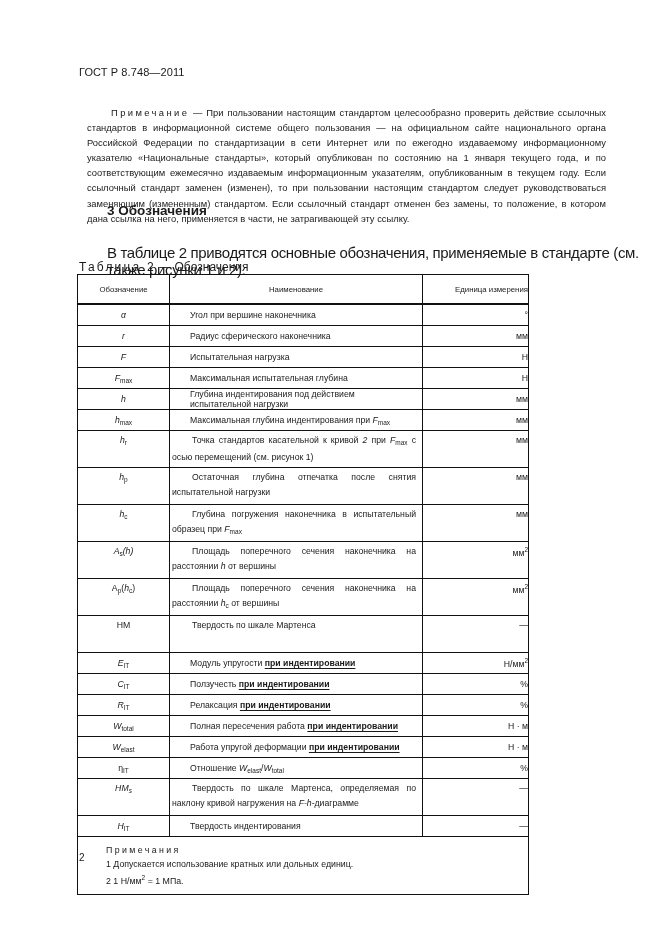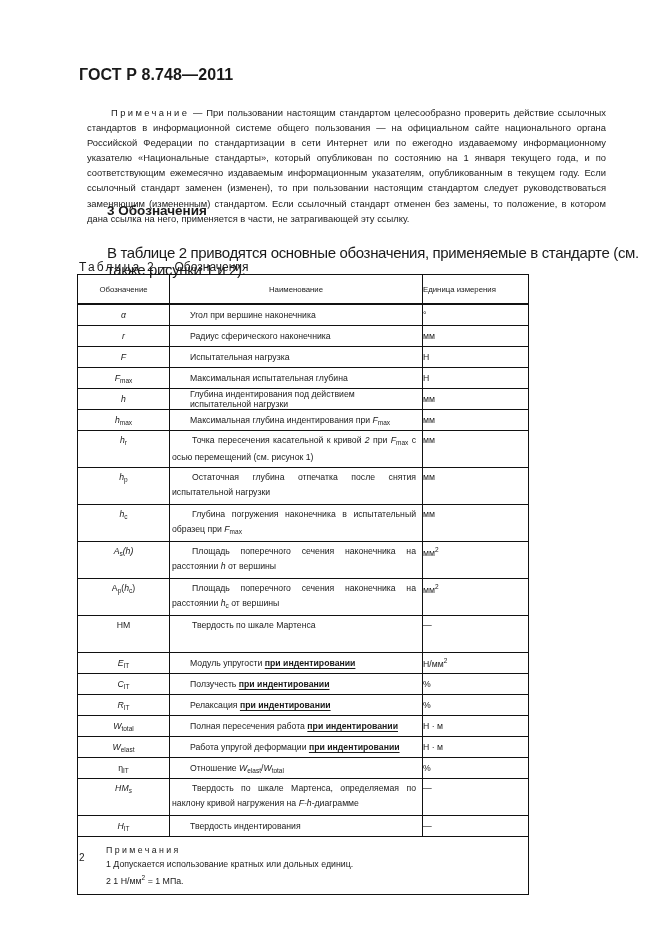--- a/index.html
+++ b/index.html
@@ -1,31 +1,31 @@
 <!DOCTYPE html>
 <html><head>
 <meta charset="utf-8">
 <style>
   html, body { margin: 0; padding: 0; background: #ffffff; }
   body { width: 661px; height: 936px; position: relative; overflow: hidden;
          font-family: "Liberation Sans", sans-serif; color: #1a1a1a; }
-  .header { position: absolute; left: 79px; top: 66px; font-size: 16px; font-weight: bold; letter-spacing: 0.1px; }
+  .header { position: absolute; left: 79px; top: 66px; font-size: 11px; font-weight: normal; letter-spacing: 0.1px; }
   .note { position: absolute; left: 79px; top: 97px; width: 535px; font-size: 9.4px; line-height: 15.1px; text-align: justify; }
   .note p { margin: 8px; text-indent: 24px; }
   .spaced { letter-spacing: 2.4px; }
   .section { position: absolute; left: 107px; top: 203px; font-size: 13.5px; font-weight: bold; }
   .intro { position: absolute; left: 107px; top: 244px; font-size: 15px; letter-spacing: -0.35px; }
   .tcaption { position: absolute; left: 79px; top: 260px; font-size: 12px; }
   .tcaption .sp { letter-spacing: 2.2px; }
   table.sym { position: absolute; left: 77px; top: 274px; width: 452px; border-collapse: collapse; font-size: 8.7px; padding-left: 9px; }
   table.sym td, table.sym th { border: 1px solid #111; padding: 0; }
   table.sym th { font-weight: normal; height: 28px; font-size: 7.8px; }
   table.sym thead tr th { border-bottom: 2.5px solid #111; }
   .c1 { width: 91px; text-align: center; }
-  .c3 { width: 105px; text-align: left; }
+  .c3 { width: 105px; text-align: right; }
   .c2 { text-align: left; padding-left: 20px !important; padding-right: 6px !important; }
   .c2.wrap { text-indent: 20px; padding-left: 2px !important; text-align: justify; line-height: 15px; vertical-align: top; padding-top: 2px !important; }
   tr.r1 td { height: 20px; }
   tr.r2 td { height: 32px; }
   .c1.top, .c3.top { vertical-align: top; padding-top: 4px !important; }
   .sym-i { font-style: italic; }
   sub { font-size: 6.5px; font-style: normal; vertical-align: -2px; }
   sup { font-size: 6.5px; vertical-align: 4px; }
   u { text-decoration: underline; text-underline-offset: 2px; font-weight: bold; }
   td.notes { padding: 6px 0 6px 28px !important; font-size: 8.8px; line-height: 14px; height: 44px; vertical-align: top; }
@@ -87,21 +87,21 @@
     </tr>
 
     <tr class="r1">
       <td class="c1"><span class="sym-i">h</span><sub>max</sub></td>
       <td class="c2"><span>Максимальная глубина индентирования при </span><span class="sym-i">F</span><sub>max</sub></td>
       <td class="c3">мм</td>
     </tr>
 
     <tr class="r2">
       <td class="c1 top"><span class="sym-i">h</span><sub>r</sub></td>
-      <td class="c2 wrap"><span>Точка пересечения касательной к кривой </span><span class="sym-i">2</span><span> при </span><span class="sym-i">F</span><sub>max</sub><span> с осью перемещений (см. рисунок 1)</span></td>
+      <td class="c2 wrap"><span>Точка стандартов касательной к кривой </span><span class="sym-i">2</span><span> при </span><span class="sym-i">F</span><sub>max</sub><span> с осью перемещений (см. рисунок 1)</span></td>
       <td class="c3 top">мм</td>
     </tr>
 
     <tr class="r2">
       <td class="c1 top"><span class="sym-i">h</span><sub>p</sub></td>
       <td class="c2 wrap">Остаточная глубина отпечатка после снятия испытательной нагрузки</td>
       <td class="c3 top">мм</td>
     </tr>
 
     <tr class="r2">

